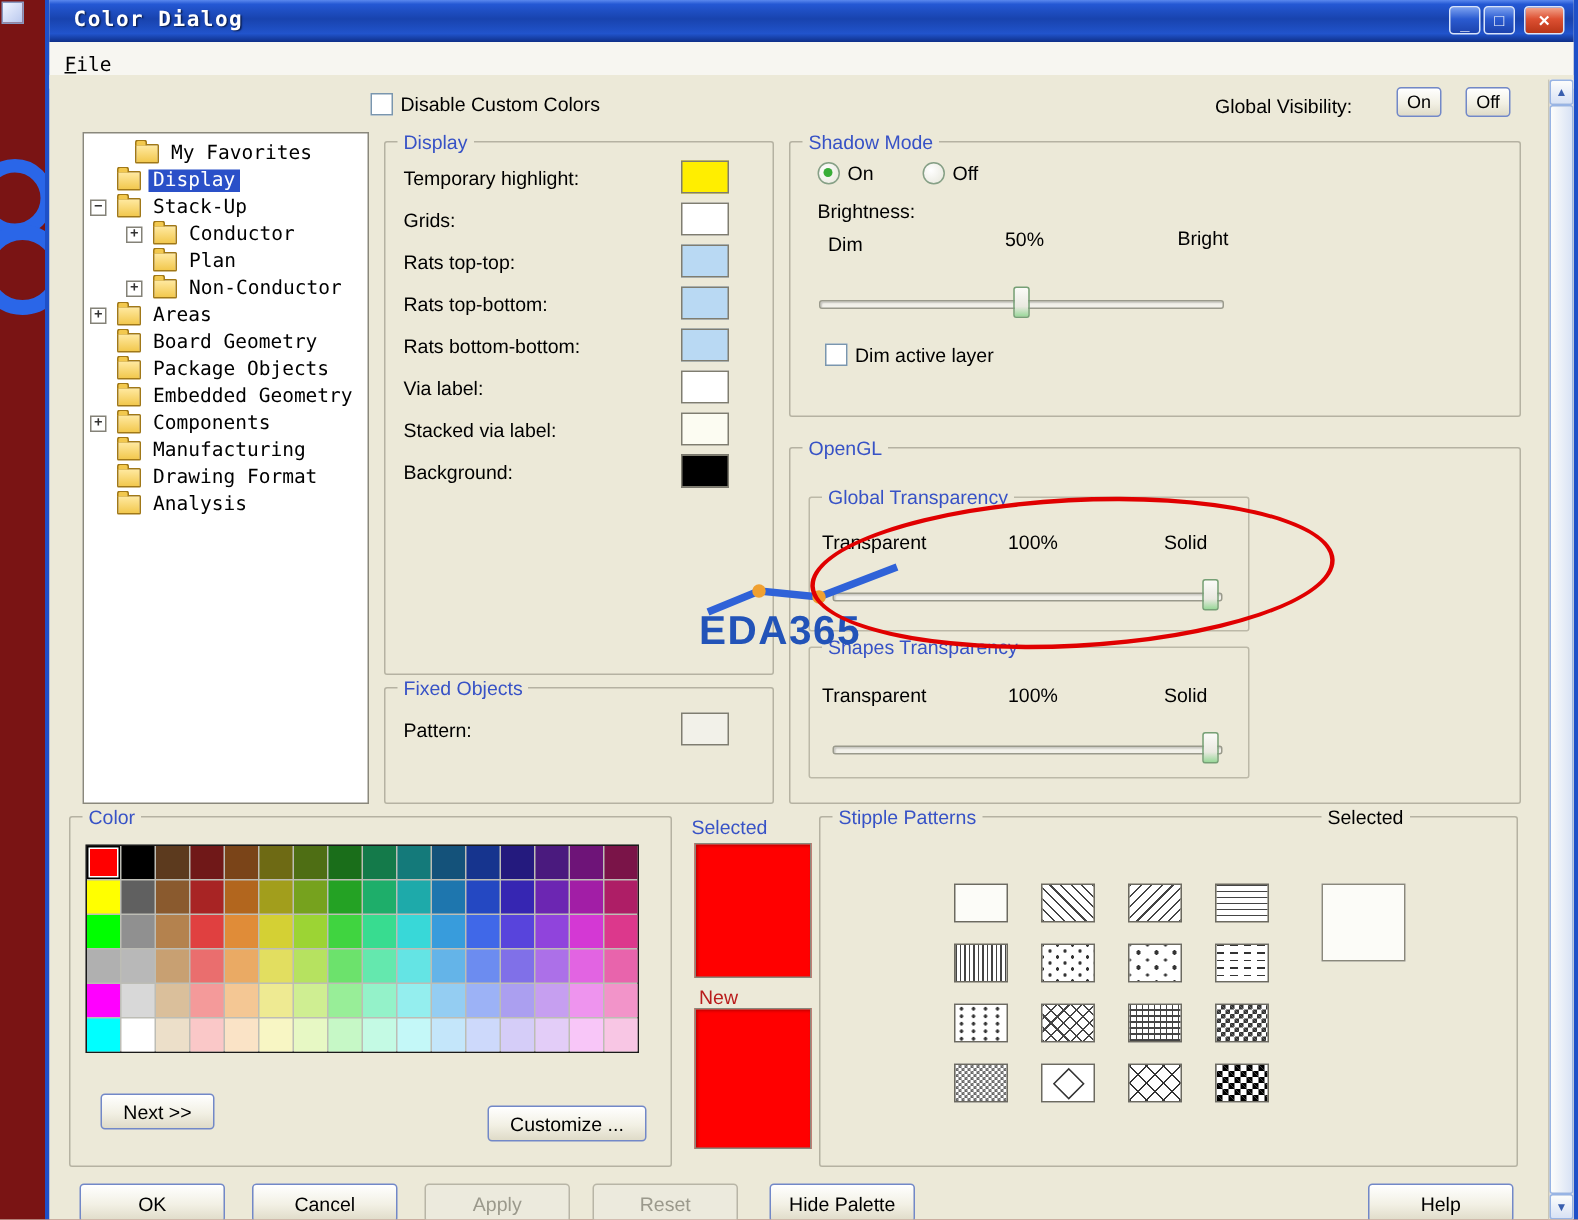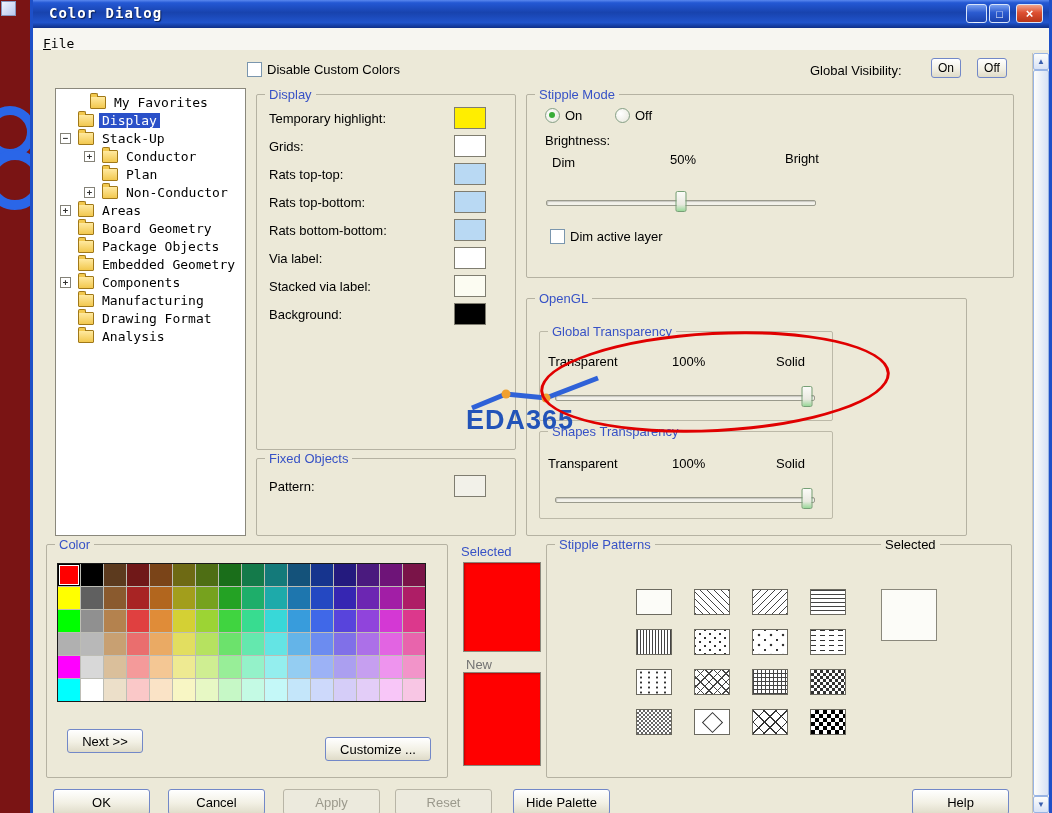--- a/index.html
+++ b/index.html
@@ -281,21 +281,21 @@
 
     <div class="group" style="left:223px;top:408px;width:260px;height:78px">
       <span class="gtitle">Fixed Objects</span>
       <div class="color-row" style="margin-top:16px">
         <span>Pattern:</span>
         <button class="swatch" style="background: rgb(242, 241, 233);"></button>
       </div>
     </div>
 
     <div class="group" style="left:493px;top:44px;width:488px;height:184px">
-      <span class="gtitle">Stipple Mode</span>
+      <span class="gtitle">Shadow Mode</span>
       <label class="radio" style="left:18px;top:13px">
         <span class="rbox sel"></span>
         <span>On</span>
       </label>
       <label class="radio" style="left:88px;top:13px">
         <span class="rbox"></span>
         <span>Off</span>
       </label>
       <span class="lbl" style="left:18px;top:38px">Brightness:</span>
       <span class="lbl" style="left:25px;top:60px">Dim</span>
@@ -304,21 +304,21 @@
       <div class="slider" style="left:19px;top:96px;width:270px">
         <div class="track"></div>
         <button class="thumb" style="left: 50%;"></button>
       </div>
       <label class="check" style="left:23px;top:134px">
         <span class="cbox"></span>
         <span>Dim active layer</span>
       </label>
     </div>
 
-    <div class="group" style="left:493px;top:248px;width:441px;height:238px">
+    <div class="group" style="left:493px;top:248px;width:488px;height:238px">
       <span class="gtitle">OpenGL</span>
       <div class="sub" style="left:12px;top:32px;width:294px;height:90px">
         <span class="gtitle">Global Transparency</span>
         <span class="lbl" style="left:8px;top:22px">Transparent</span>
         <span class="lbl" style="left:132px;top:22px">100%</span>
         <span class="lbl" style="left:236px;top:22px">Solid</span>
         <div class="slider" style="left:15px;top:54px;width:260px">
           <div class="track"></div>
           <button class="thumb" style="left: 97%;"></button>
         </div>
@@ -443,21 +443,21 @@
           <button class="pcell" style="background: rgb(227, 205, 248);"></button>
           <button class="pcell" style="background: rgb(248, 198, 248);"></button>
           <button class="pcell" style="background: rgb(248, 198, 228);"></button>
         </div>
       <button class="xpbtn" style="left:20px;top:184px;width:76px;height:24px">Next &gt;&gt;</button>
       <button class="xpbtn" style="left:278px;top:192px;width:106px;height:24px">Customize ...</button>
     </div>
 
     <span class="lbl" style="left:428px;top:494px;color:#3752c6">Selected</span>
     <div class="swatch-big" style="left: 430px; top: 512px; width: 76px; height: 88px; background: rgb(255, 0, 0);"></div>
-    <span class="lbl" style="left:433px;top:607px;color:#737373">New</span>
+    <span class="lbl" style="left:433px;top:607px;color:#b91c1c">New</span>
     <div class="swatch-big" style="left: 430px; top: 622px; width: 76px; height: 92px; background: rgb(255, 0, 0);"></div>
 
     <div class="group" style="left:513px;top:494px;width:466px;height:234px">
       <span class="gtitle">Stipple Patterns</span>
       <span class="gtitle dark" style="left:334px">Selected</span>
       <div class="stipple-grid" style="left:89px;top:44px">
           <button class="stipple p-blank"></button>
           <button class="stipple p-diag-back"></button>
           <button class="stipple p-diag-fwd"></button>
           <button class="stipple p-h-lines"></button>

